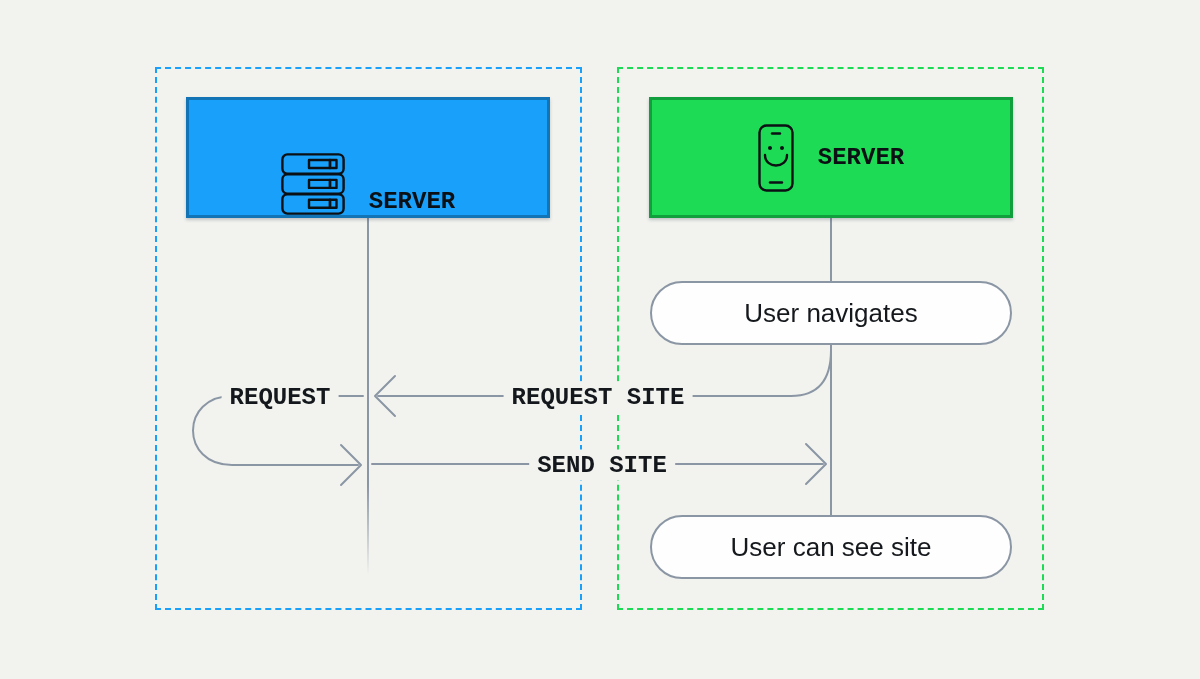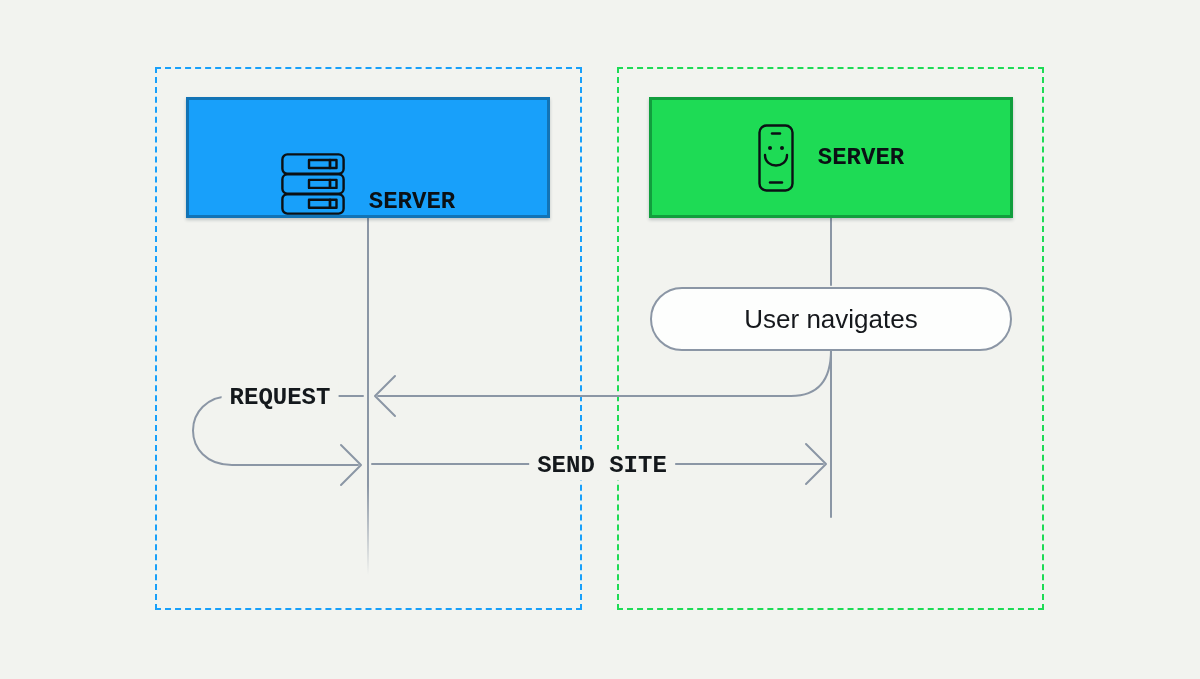--- a/index.html
+++ b/index.html
@@ -32,21 +32,21 @@
     font-size:24px;font-weight:700;color:#0b1014;letter-spacing:0px;
   }
 
   
   .pill{
     position:absolute;left:650px;width:362px;height:64px;box-sizing:border-box;
     background:#fdfefd;border:2px solid #8b96a5;border-radius:32px;
     display:flex;align-items:center;justify-content:center;
     font-size:26px;color:#15181c;z-index:3;
   }
-  .pill-navigate{top:287px;}
+  .pill-navigate{top:281px;}
   .pill-see{top:515px;}
 
   
   .flow-label{
     position:absolute;transform:translate(-50%,-50%);
     background:#f2f3ef;padding:2px 8px;white-space:nowrap;
     font-family:"Liberation Mono","DejaVu Sans Mono",monospace;
     font-size:24px;font-weight:700;color:#14181c;z-index:4;
   }
   .label-render{left:280px;top:397px;}
@@ -112,17 +112,21 @@
       <circle cx="24" cy="24" r="2" fill="#0b1014" stroke="none"></circle>
       <path d="M7 31 C7 45 29 45 29 31"></path>
       <path d="M12 58.5 H24"></path>
     </svg>
     <span class="actor-label">SERVER</span>
   </div>
 
   <div class="pill pill-navigate">
     <span>User navigates</span>
   </div>
+  <div class="pill pill-see">
+    <span>User can see site</span>
+  </div>
 
   <div class="flow-label label-render">REQUEST</div>
+  <div class="flow-label label-request">REQUEST SITE</div>
   <div class="flow-label label-send">SEND SITE</div>
 
 </div>
 
 </body></html>

